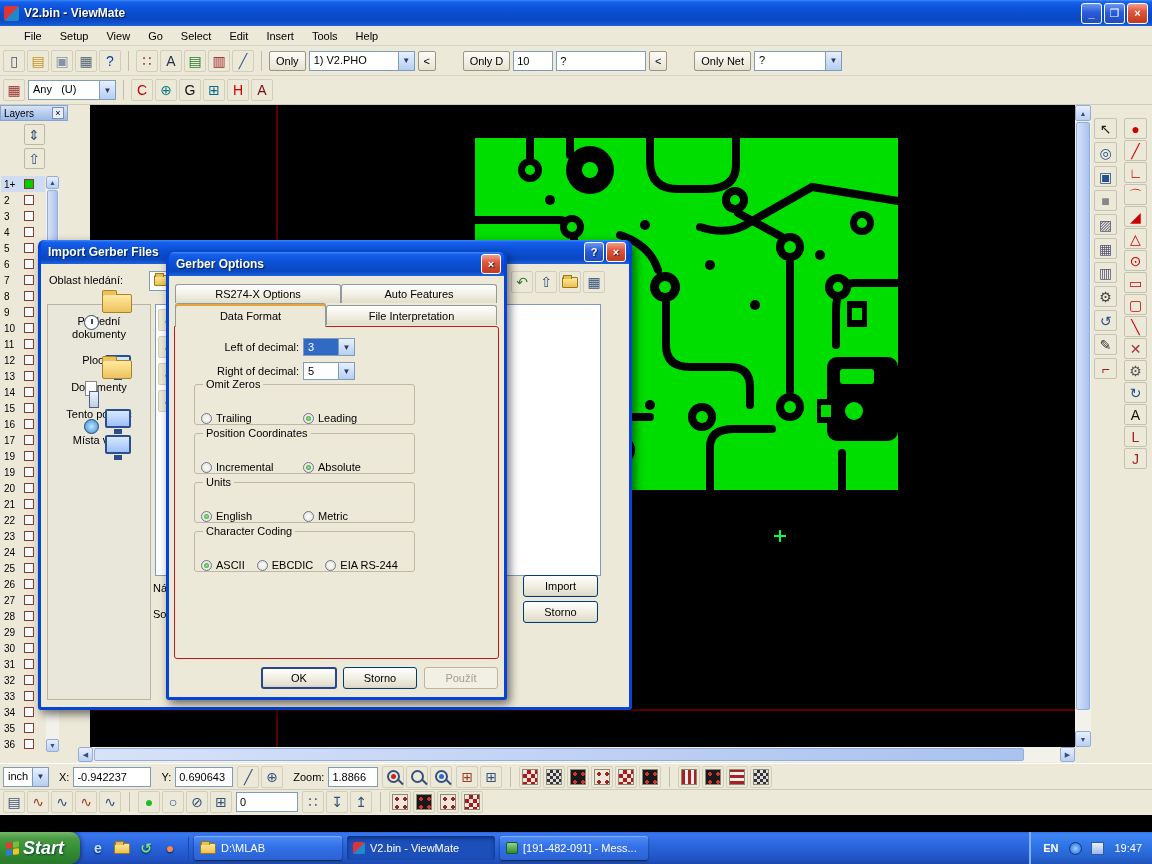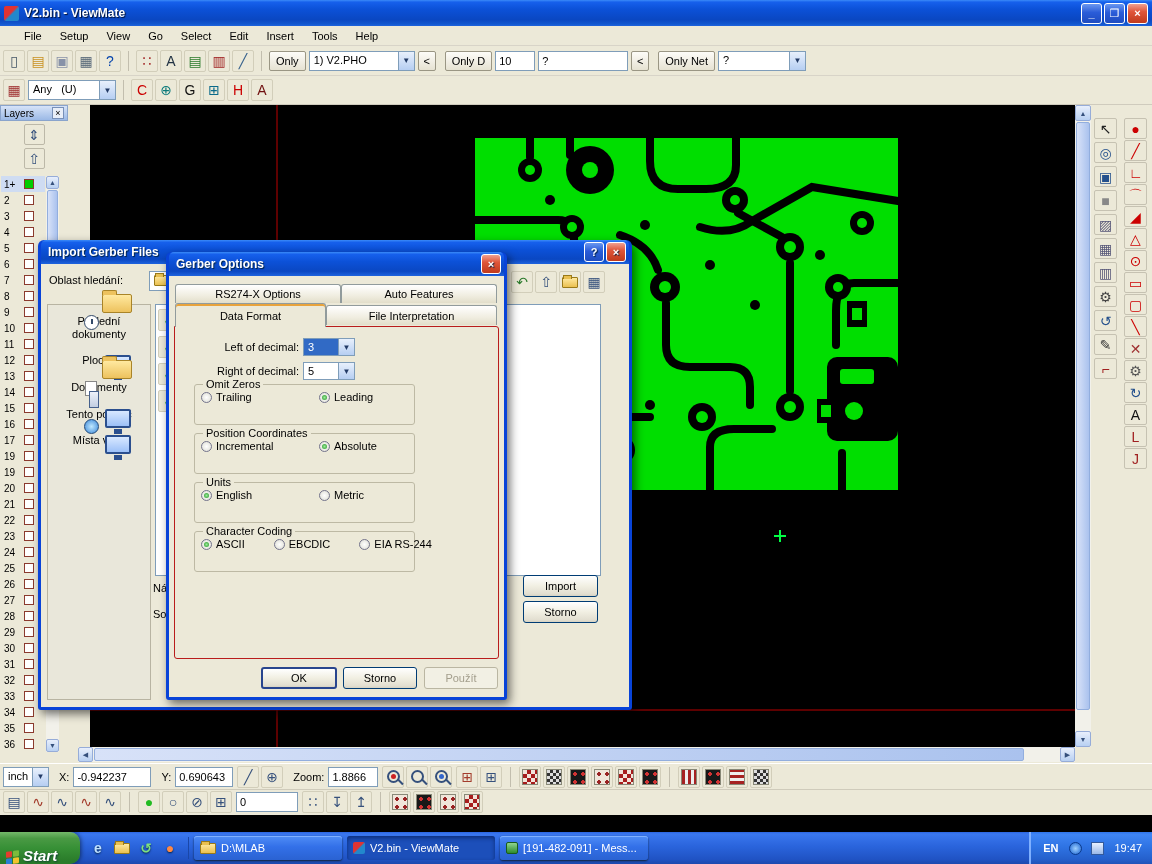--- a/index.html
+++ b/index.html
@@ -26,21 +26,21 @@
 .strip.v{flex-direction:column}
 .tbtn{width:22px;height:22px;display:inline-flex;align-items:center;justify-content:center;background:#ece9d8;border:1px solid #d2ceba;border-radius:2px;flex:none}
 .glyph{font-size:14px;line-height:1}
 .sep{width:1px;height:20px;background:#c2beae;margin:0 4px;flex:none}
 .tgl{height:20px;padding:0 6px;display:inline-flex;align-items:center;border:1px solid #9a9684;border-radius:2px;background:linear-gradient(#fdfcf8,#e6e2d2);flex:none;white-space:nowrap}
 .combo{height:20px;background:#fff;border:1px solid #7f9db9;display:inline-flex;align-items:stretch;flex:none}
 .combo .cval{padding:2px 4px;flex:1;white-space:nowrap;overflow:hidden}
 .combo .cval.hl{background:#316ac5;color:#fff}
 .cbtn{width:16px;display:flex;align-items:center;justify-content:center;background:linear-gradient(#e8f0fc,#b6cef2);border-left:1px solid #7f9db9;color:#223a66;font-size:8px;flex:none}
 .tinput{height:20px;border:1px solid #7f9db9;background:#fff;padding:1px 3px;font:11px "Liberation Sans","DejaVu Sans",sans-serif}
-.ml6{margin-left:6px}
+.ml6{margin-left:24px}
 
 
 #workbg{left:0;top:105px;width:1152px;height:710px;background:#ece9d8}
 #canvas{left:90px;top:105px;width:985px;height:642px;background:#000;overflow:hidden}
 #canvas svg{display:block}
 
 
 #layers{left:0;top:105px;width:68px;height:652px;background:#ece9d8}
 #layers-header{height:16px;background:linear-gradient(#d6e3f8,#9bb9e6);border:1px solid #8aa4cc;display:flex;align-items:center;padding:0 3px;font-size:10px}
 #layers-header .lt{flex:1}
@@ -124,30 +124,30 @@
 
 
 .tab{position:absolute;background:linear-gradient(#fff,#f0ede0 60%,#e2deca);border:1px solid #919b9c;border-bottom:none;border-radius:3px 3px 0 0;display:flex;align-items:center;justify-content:center}
 .tab.active{background:#ece9d8;z-index:3;box-shadow:inset 0 2px 0 #e8a33c}
 #gpanel{position:absolute;left:5px;top:50px;width:325px;height:333px;border:1px solid #b91c1c;background:#ece9d8;border-radius:0 3px 3px 3px;z-index:2}
 .declabel{position:absolute;width:110px;text-align:right}
 .deccombo{position:absolute;width:52px;height:18px}
 #gerber-groups{position:absolute;left:19px;top:57px;width:221px}
 .group{position:relative;height:41px;margin-bottom:8px;border:1px solid #bdb9a4;border-radius:3px}
 .glab{position:absolute;top:-7px;left:8px;background:#ece9d8;padding:0 3px}
-.grow{display:flex;align-items:flex-start;height:100%;padding:6px 6px 0;gap:29px}
+.grow{display:flex;align-items:flex-end;height:100%;padding:6px 6px 0;gap:12px}
 .g2 .radio{width:90px}
 .radio{display:flex;align-items:center;gap:4px;white-space:nowrap}
 .rb{width:11px;height:11px;border-radius:50%;border:1px solid #74748c;background:radial-gradient(#fff,#dcdcd2);flex:none;position:relative}
 .rb.on:after{content:"";position:absolute;inset:2px;border-radius:50%;background:radial-gradient(#9ce89c,#1c941c)}
 
 
 #taskbar{left:0;top:832px;width:1152px;height:32px;background:linear-gradient(180deg,#2a64e0 0%,#3a77ee 6%,#2a64dc 45%,#2053c4 85%,#1c49ae 100%);display:flex;align-items:center}
-#start-button{width:80px;height:32px;border-radius:0 10px 10px 0;display:flex;align-items:flex-end;gap:4px;padding:0 10px 0 6px;
- background:linear-gradient(180deg,#74b86a 0%,#4a9a44 20%,#379036 50%,#2a7c2a 90%);box-shadow:1px 0 4px rgba(0,0,0,.5);color:#fff;font-weight:bold;font-style:italic;font-size:15px;text-shadow:1px 1px 2px #143}
+#start-button{width:80px;height:32px;border-radius:0 10px 10px 0;display:flex;align-items:center;gap:4px;padding:0 10px 0 6px;
+ background:linear-gradient(180deg,#74b86a 0%,#4a9a44 20%,#379036 50%,#2a7c2a 90%);box-shadow:1px 0 4px rgba(0,0,0,.5);color:#fff;font-weight:bold;font-style:italic;font-size:18px;text-shadow:1px 1px 2px #143}
 .winflag{display:grid;grid-template-columns:6px 6px;gap:1px;transform:skewY(-8deg)}
 .winflag span{width:6px;height:6px;border-radius:1px}
 #quicklaunch{display:flex;align-items:center;gap:4px;padding:0 8px;border-right:1px solid #1a47a8}
 .qbtn{background:transparent;border:none;width:20px;height:22px}
 .qbtn .glyph{font-weight:bold;text-shadow:0 1px 2px #024}
 .taskbtn{width:148px;height:24px;margin-left:5px;border-radius:3px;display:flex;align-items:center;gap:5px;padding:0 6px;color:#fff;
  background:linear-gradient(#4f8df6,#3370e8 45%,#2a62d2);box-shadow:inset 0 1px 0 #7fb0ff,0 1px 2px #123;white-space:nowrap;overflow:hidden}
 .taskbtn.active{background:#1c4fba;box-shadow:inset 0 2px 4px #0c2d78}
 .tvm{width:12px;height:12px;background:linear-gradient(135deg,#e03333 45%,#2288cc 55%);border-radius:2px;flex:none}
 .tmsg{width:12px;height:12px;background:linear-gradient(#8fd48f,#2e8b2e);border:1px solid #1a5c1a;border-radius:2px;flex:none}

